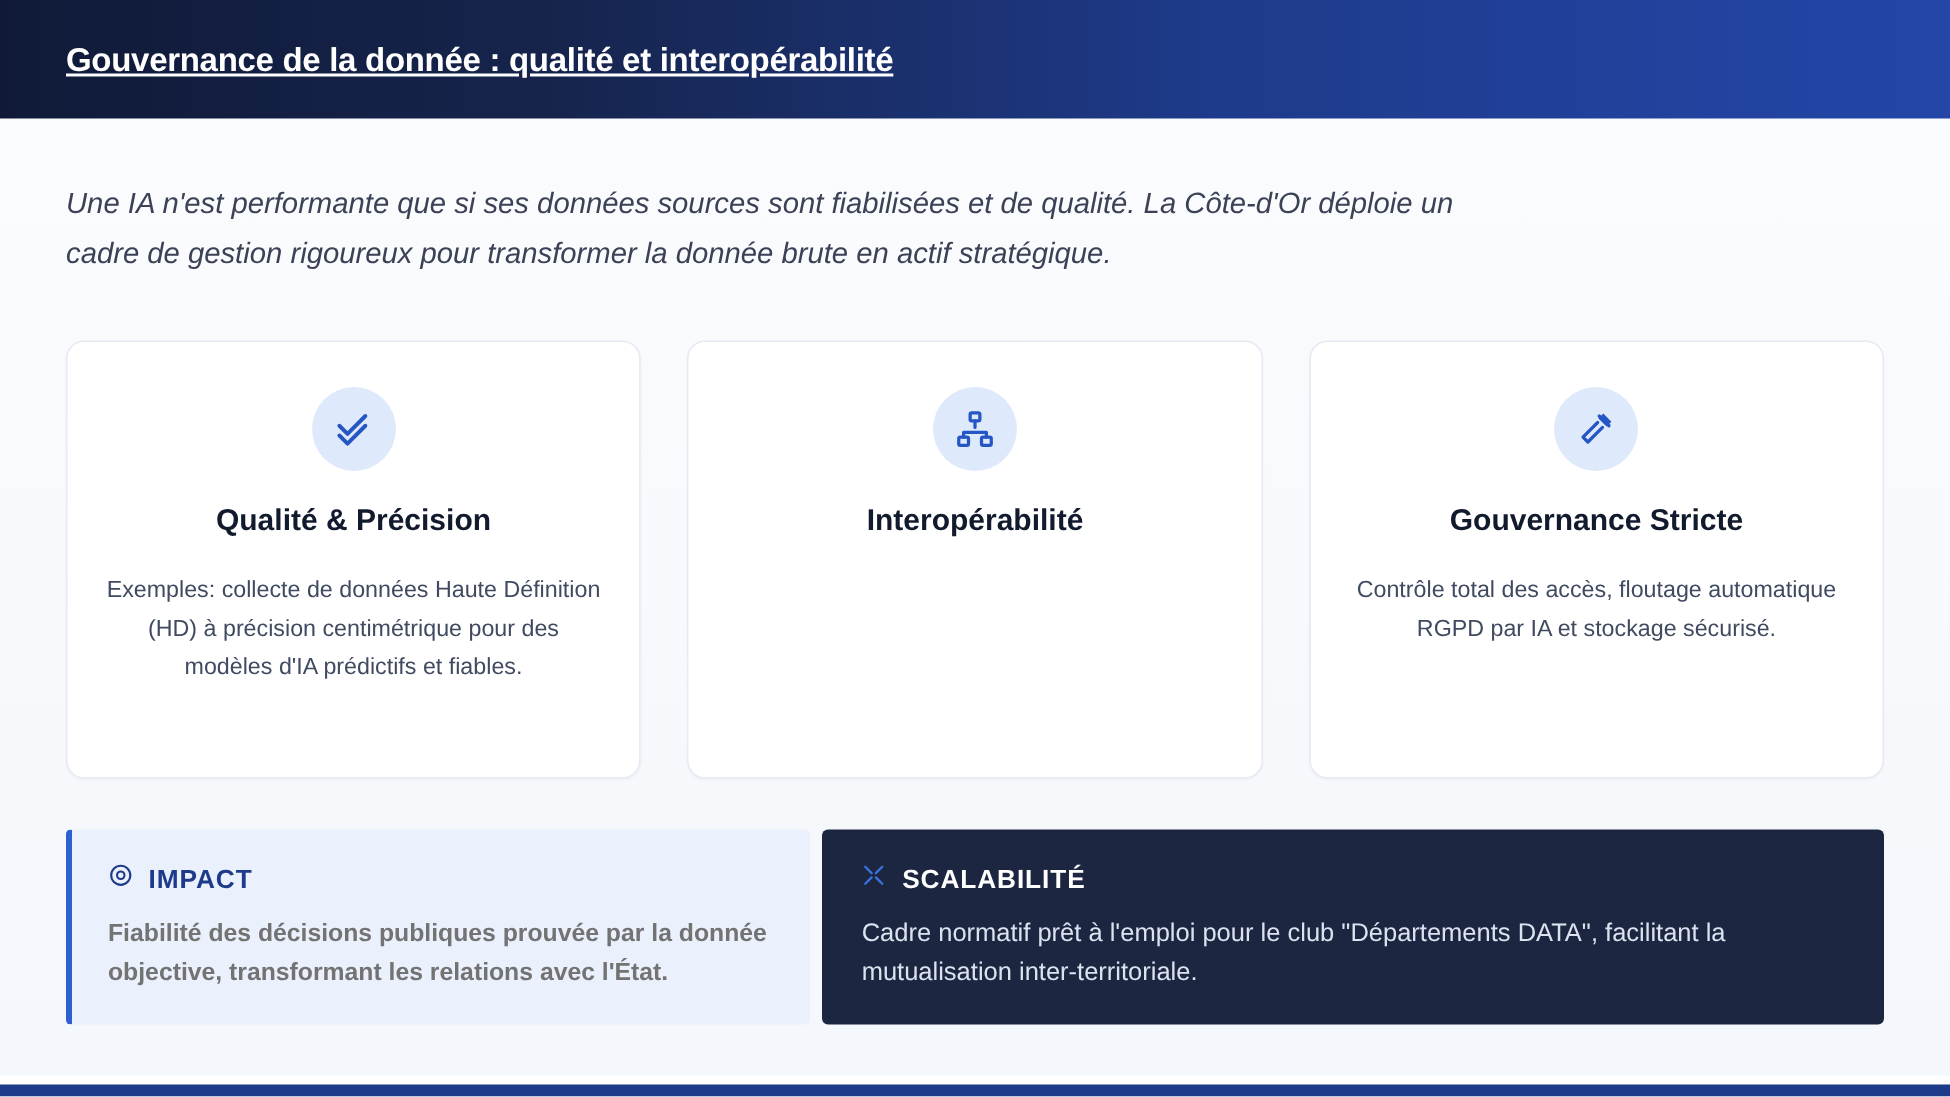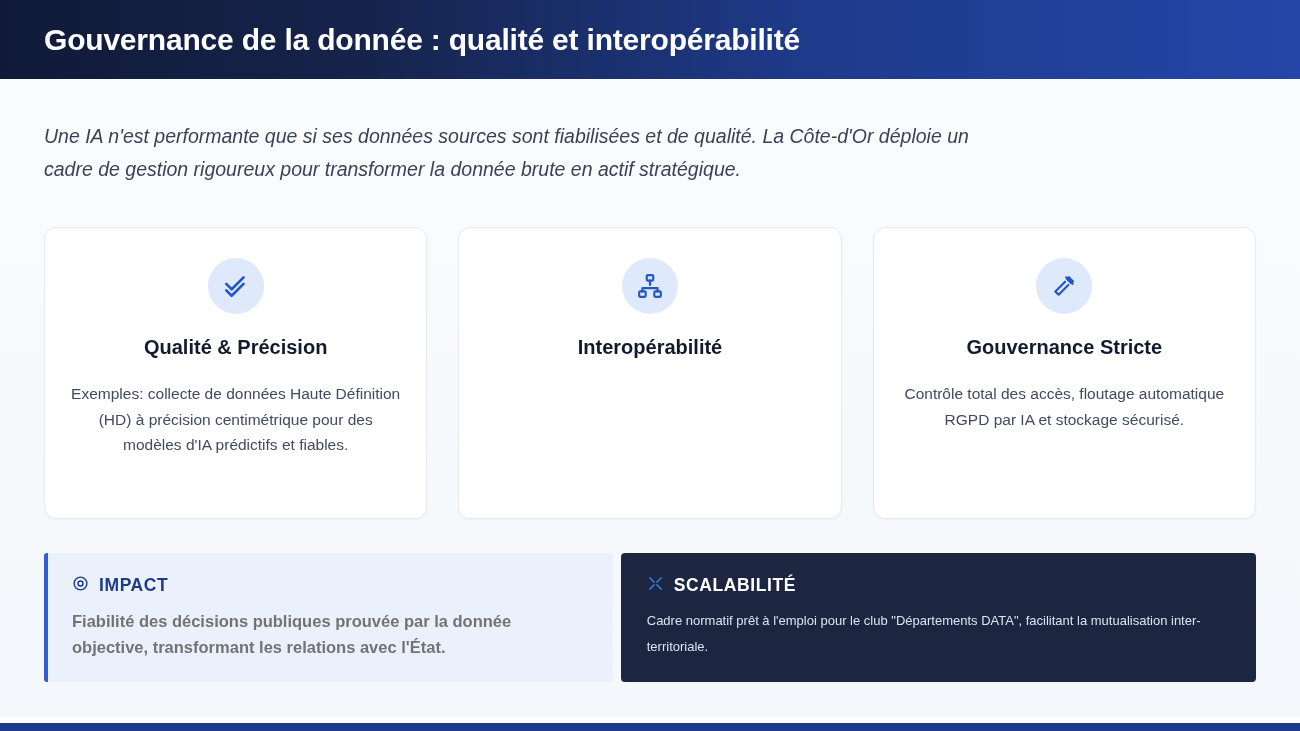--- a/index.html
+++ b/index.html
@@ -22,23 +22,24 @@
   .header {
     height: 79px;
     background: linear-gradient(90deg, #101a38 0%, #16244c 28%, #1e3a8a 62%, #2346a8 100%);
     display: flex;
     align-items: center;
     padding: 0 0 0 44px;
     flex: 0 0 auto;
   }
   .header-title {
     color: #ffffff;
-    font-size: 30px;
+    font-size: 22px;
     font-weight: bold;
     letter-spacing: -0.2px;
+    text-decoration: underline;
   }
   
   .body {
     flex: 1 1 auto;
     padding: 0 44px;
     display: flex;
     flex-direction: column;
   }
   .intro {
     margin-top: 41px;
@@ -136,21 +137,21 @@
     margin-bottom: 12px;
   }
   .scal-label {
     color: #ffffff;
     font-size: 17.5px;
     font-weight: bold;
     letter-spacing: 0.6px;
   }
   .scal-text {
     color: #dbe2f0;
-    font-size: 13px;
+    font-size: 17px;
     line-height: 26px;
   }
   
   .footer-bar {
     position: absolute;
     left: 0;
     bottom: 0;
     width: 1300px;
     height: 8px;
     background: #1e3a8a;

